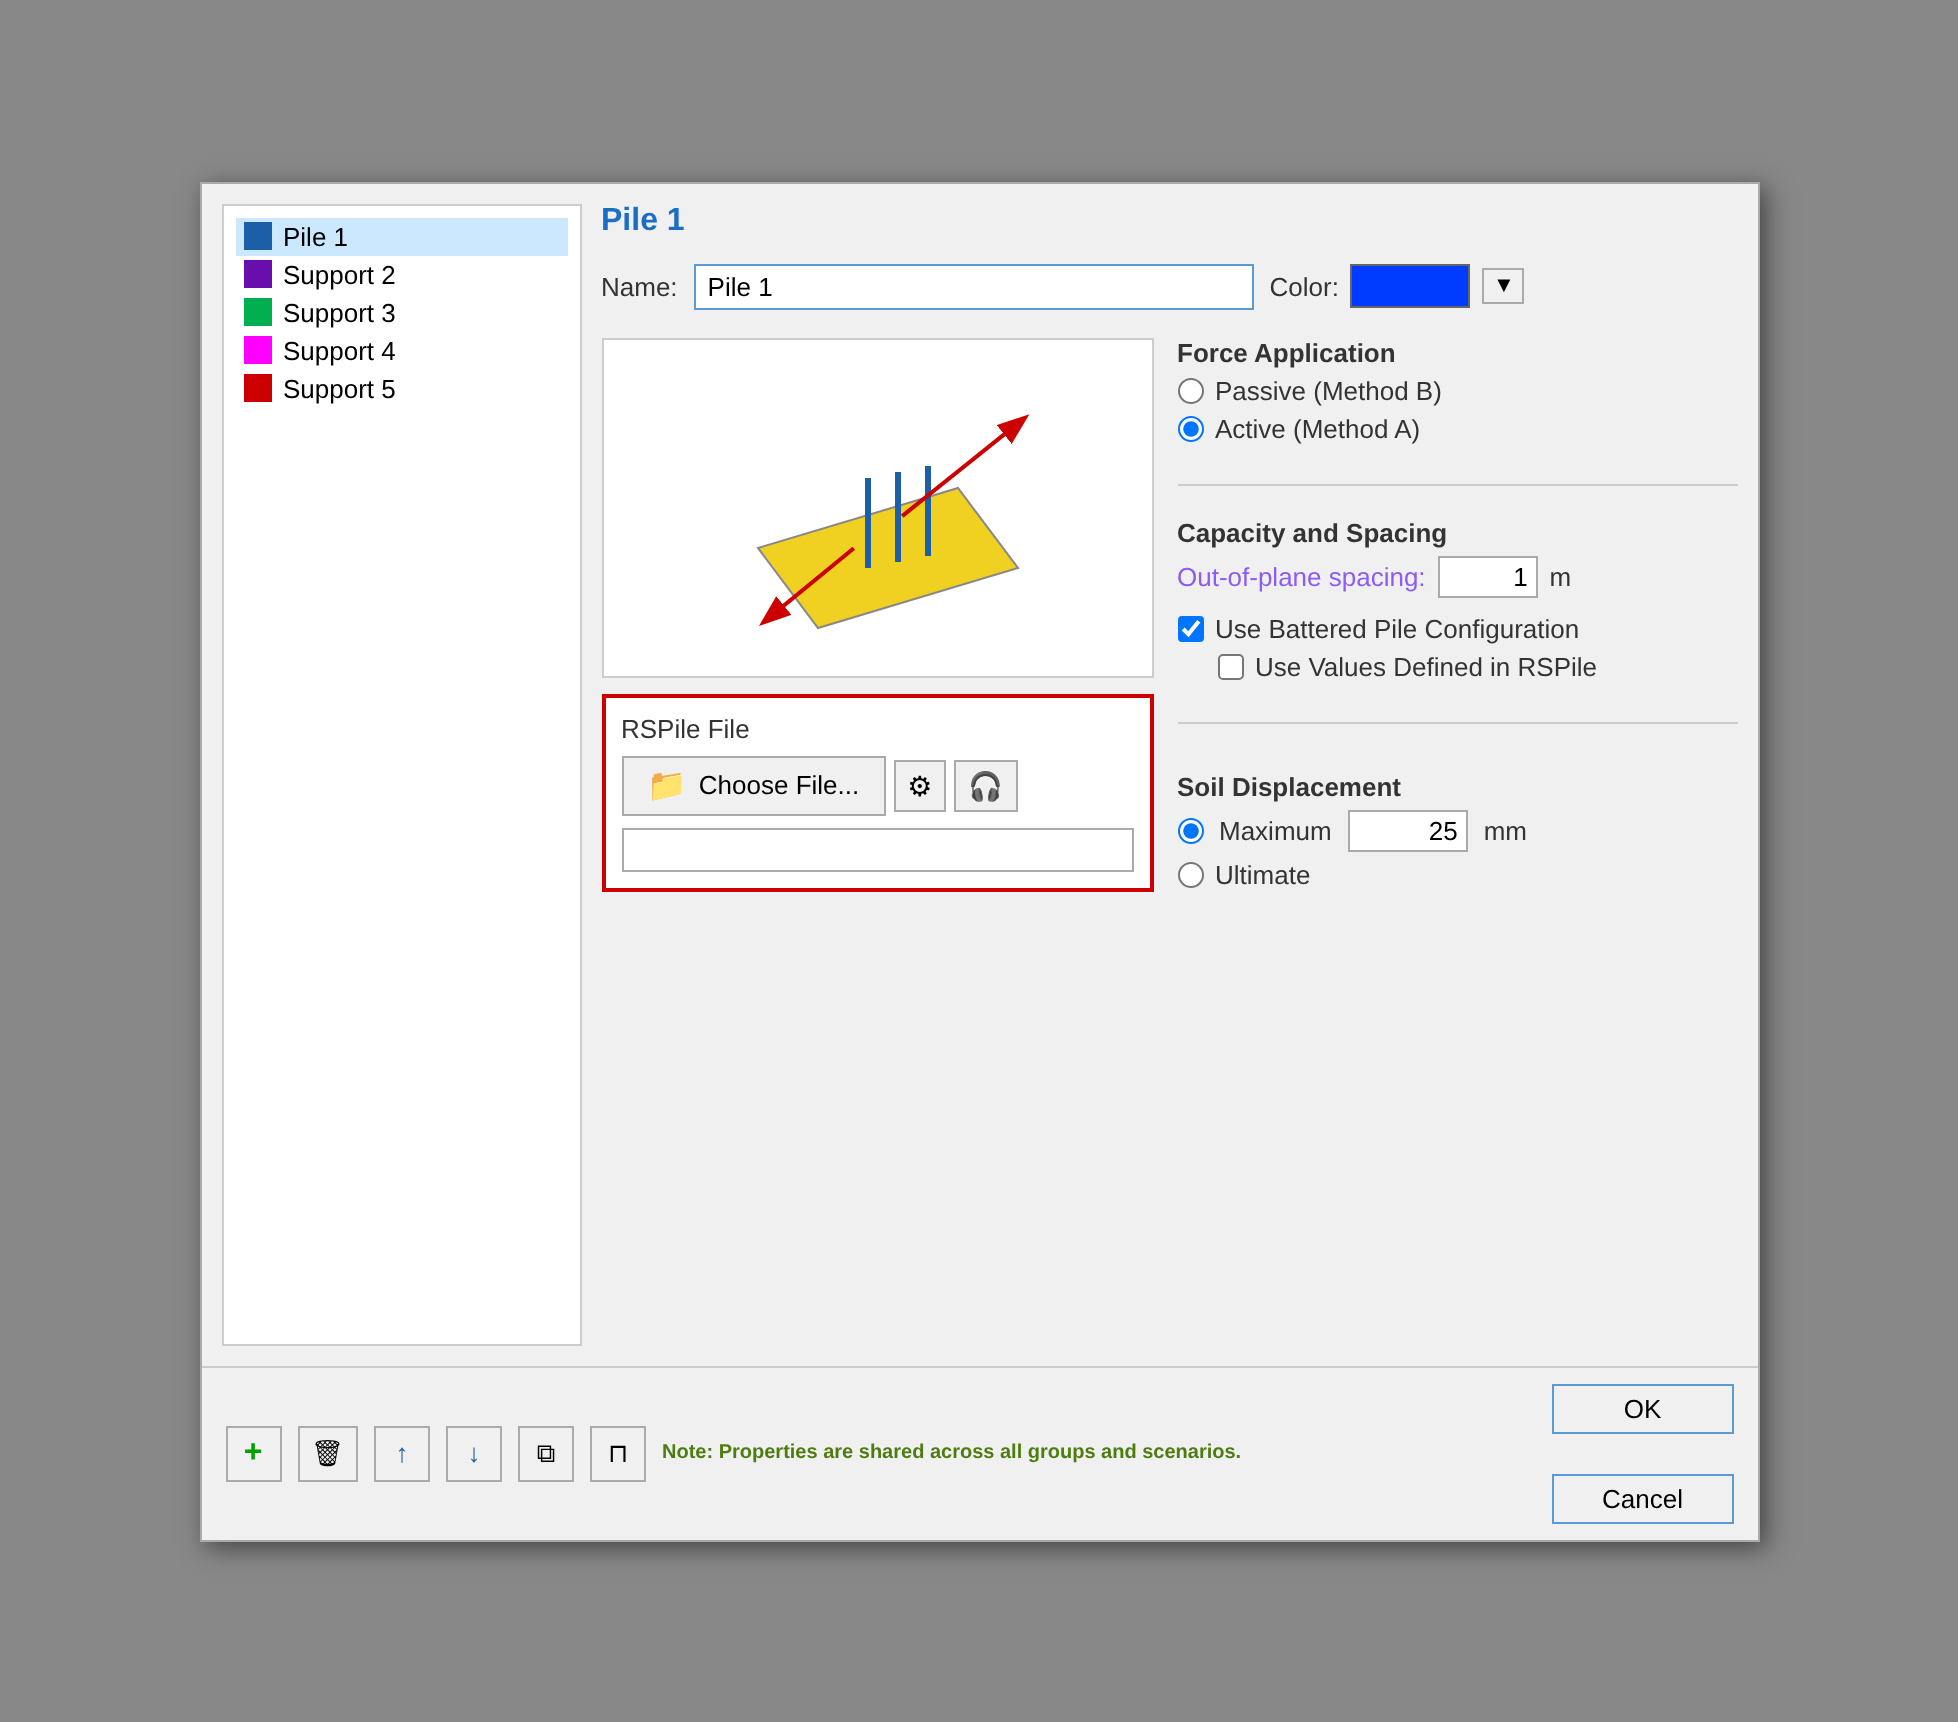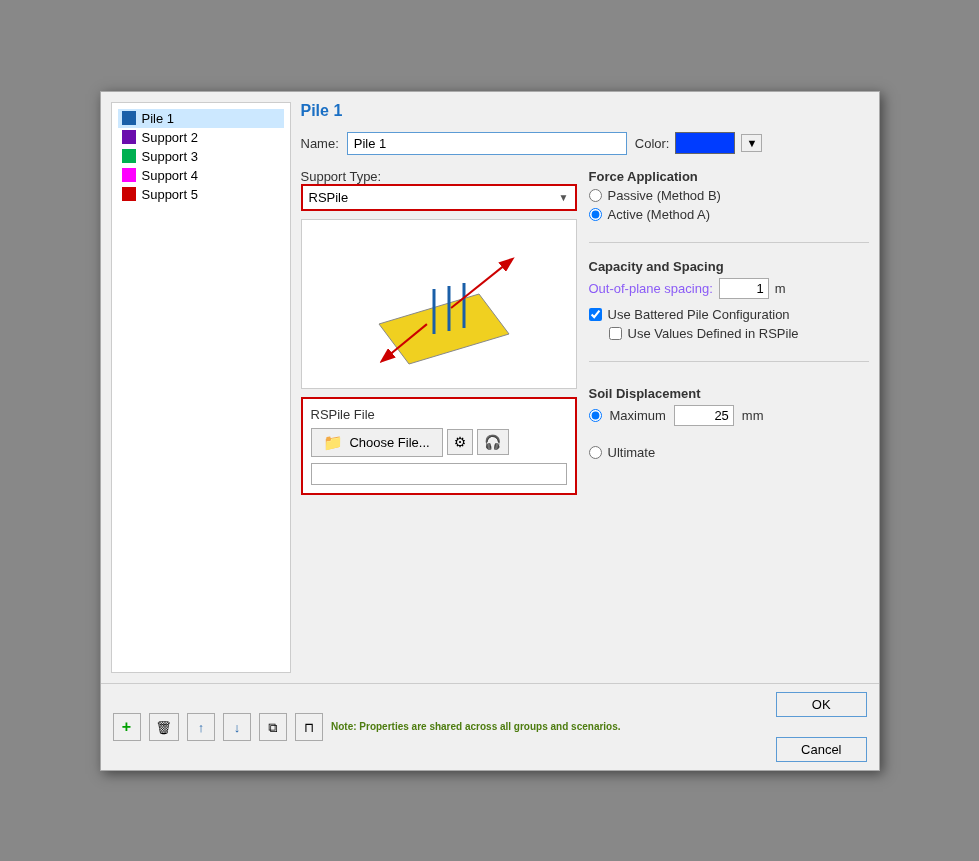--- a/index.html
+++ b/index.html
@@ -196,21 +196,21 @@
     .spacing-row label { font-size: 13px; color: #8b5cf6; }
     .spacing-input {
       border: 1px solid #aaa;
       padding: 2px 4px;
       width: 50px;
       text-align: right;
     }
     .unit-label { font-size: 13px; color: #333; }
     
     .soil-section { margin-top: 8px; }
-    .soil-row { display: flex; align-items: center; gap: 8px; margin-bottom: 19px; }
+    .soil-row { display: flex; align-items: center; gap: 8px; margin-bottom: 4px; }
     .soil-row label { font-size: 13px; color: #333; }
     .soil-input {
       border: 1px solid #aaa;
       padding: 2px 4px;
       width: 60px;
       text-align: right;
     }
     .separator { border: none; border-top: 1px solid #ccc; margin: 8px 0; }
     
     .bottom-bar {
@@ -303,30 +303,20 @@
         <div class="color-section">
           <span class="form-label">Color:</span>
           <div class="color-swatch"></div>
           <button class="dropdown-arrow-btn">▼</button>
         </div>
       </div>
 
       <div class="two-col">
 
         <div class="left-col">
-          <div>
-            <div class="support-type-label">Support Type:</div>
-            <div class="select-wrapper">
-              <select class="support-type-select">
-                <option>RSPile</option>
-                <option>Anchor</option>
-                <option>Nail</option>
-              </select>
-            </div>
-          </div>
 
           <div class="diagram-area">
             <svg class="pile-svg" viewBox="0 0 180 140">
 
               <polygon points="30,90 130,60 160,100 60,130" fill="#f0d020" stroke="#888" stroke-width="1"></polygon>
 
               <line x1="85" y1="55" x2="85" y2="100" stroke="#1a5fa8" stroke-width="3"></line>
               <line x1="100" y1="52" x2="100" y2="97" stroke="#1a5fa8" stroke-width="3"></line>
               <line x1="115" y1="49" x2="115" y2="94" stroke="#1a5fa8" stroke-width="3"></line>
             </svg>

